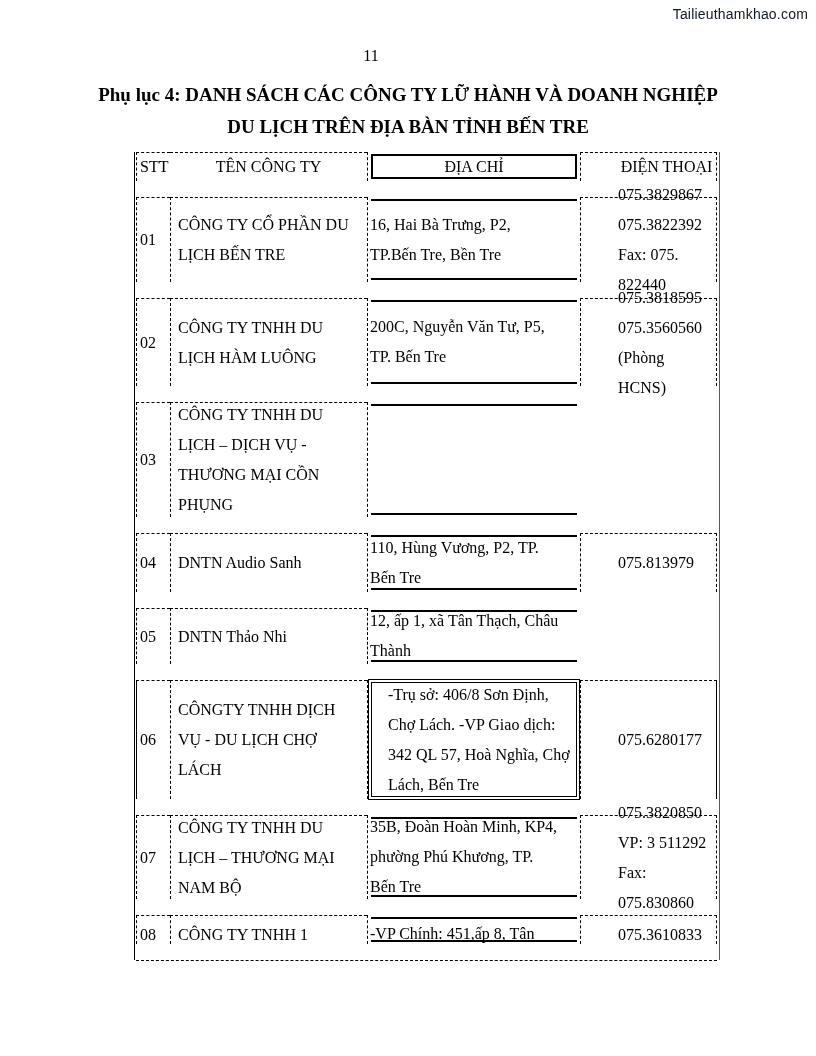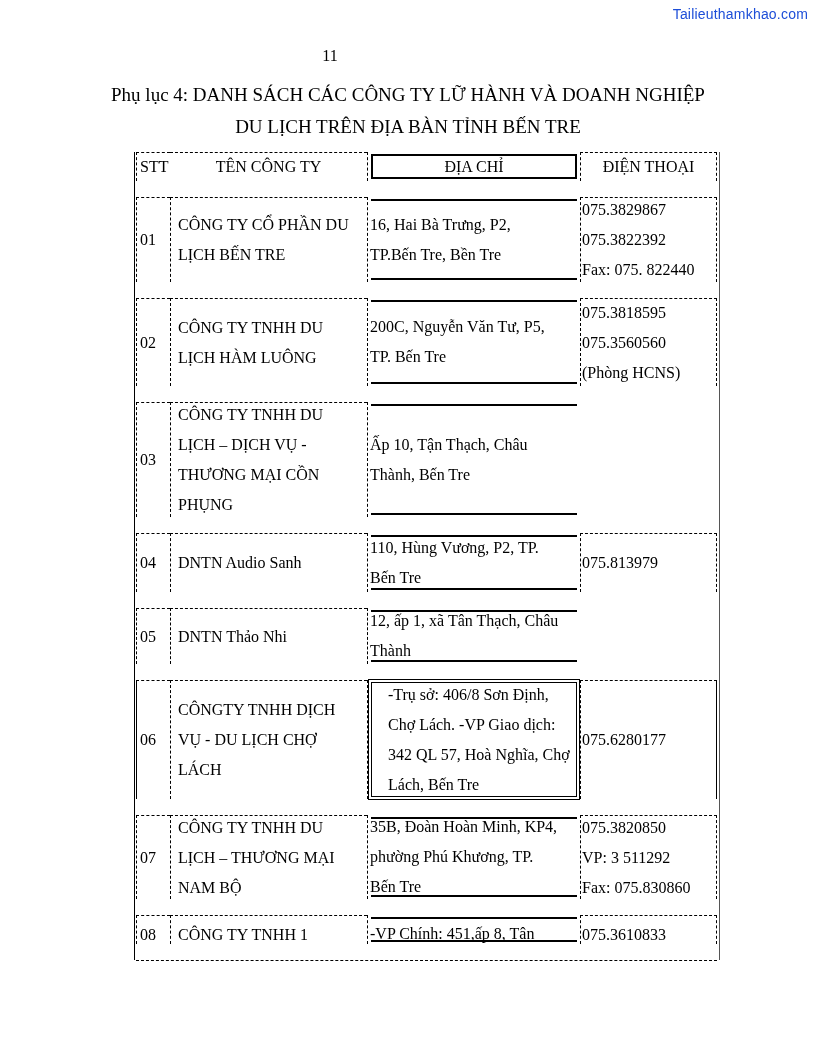--- a/index.html
+++ b/index.html
@@ -1,42 +1,42 @@
 <!DOCTYPE html>
 <html><head>
 <meta charset="utf-8">
 <style>
   html, body { margin:0; padding:0; background:#ffffff; }
   body { width:816px; height:1056px; position:relative; overflow:hidden;
          font-family:"Liberation Serif", "DejaVu Serif", serif; color:#000; }
   .watermark { position:absolute; top:6px; right:8px; font-family:"Liberation Sans", "DejaVu Sans", sans-serif;
-               font-size:14px; color:#1d4ed8; letter-spacing:0.2px;margin-left:40px; }
-  .page-num { position:absolute; top:47px; left:0; width:660px; text-align:center; font-size:16px; }
-  .title { position:absolute; left:0; width:816px; text-align:center; font-weight:normal; font-size:19px; }
+               font-size:14px; color:#0f172a; letter-spacing:0.2px;margin-left:40px; }
+  .page-num { position:absolute; top:47px; left:0; width:660px; text-align:center; font-size:16px;padding-left:41px; }
+  .title { position:absolute; left:0; width:816px; text-align:center; font-weight:bold; font-size:19px; }
   .title.l1 { top:84px; }
   .title.l2 { top:116px; }
 
   .table { position:absolute; left:136px; top:152px; width:581px; }
   .row { position:absolute; left:0; width:581px; }
   .cell { position:absolute; top:0; bottom:16px; box-sizing:border-box; font-size:16px; line-height:30px; }
   
   .c-stt  { left:0; width:34px; border-top:1px dashed #000; border-left:1px dashed #000; }
   .c-name { left:34px; width:197px; border-top:1px dashed #000; border-left:1px dashed #000; }
   .c-addr { left:231px; width:213px; border-left:1px dashed #000; }
   .c-phone{ left:444px; width:137px; border-top:1px dashed #000; border-left:1px dashed #000; border-right:1px dashed #000; }
   .table-outer-left { position:absolute; left:-2px; top:0; width:1px; background:#000; }
   .table-outer-right { position:absolute; right:-3px; top:0; width:1px; background:#555; }
   .addr-box { position:absolute; left:3px; right:3px; top:2px; bottom:2px; border-top:2px solid #000; border-bottom:2px solid #000; }
   .addr-box.full { border:2px solid #000; }
   .addr-box.double { border:1px solid #000; outline:1px solid #000; outline-offset:2px; }
   .vc { position:absolute; left:0; right:0; top:50%; transform:translateY(-50%); padding-left:4px; white-space:pre-line; }
   .c-stt .vc { padding-left:3px; }
   .c-name .vc { padding-left:7px; }
   .c-addr .vc { padding-left:2px;font-family:Liberation Serif, serif; }
-  .c-phone .vc { padding-left:1px; }
+  .c-phone .vc { padding-left:1px;margin-left:36px; }
   .hdr .cell { font-size:16px; }
   .hdr .c-stt .vc { padding-left:3px; }
   .hdr-center { text-align:center; padding-left:0 !important; }
   .bottom-line { position:absolute; left:0; width:581px; border-top:1px dashed #000; }
 </style>
 </head>
 <body>
 
 <div class="watermark">Tailieuthamkhao.com</div>
 <div class="page-num">11</div>
@@ -108,22 +108,20 @@
         <div class="vc">03</div>
       </div>
     <div class="cell c-name">
         <div class="vc">CÔNG TY TNHH DU
 LỊCH – DỊCH VỤ -
 THƯƠNG MẠI CỒN
 PHỤNG</div>
       </div>
     <div class="cell c-addr">
         <div class="addr-box"></div>
-        <div class="vc">Ấp 10, Tận Thạch, Châu
-Thành, Bến Tre</div>
       </div>
   </div>
 
   <div class="row" style="top:381px;height:75px;">
     <div class="cell c-stt">
         <div class="vc">04</div>
       </div>
     <div class="cell c-name">
         <div class="vc">DNTN Audio Sanh</div>
       </div>

